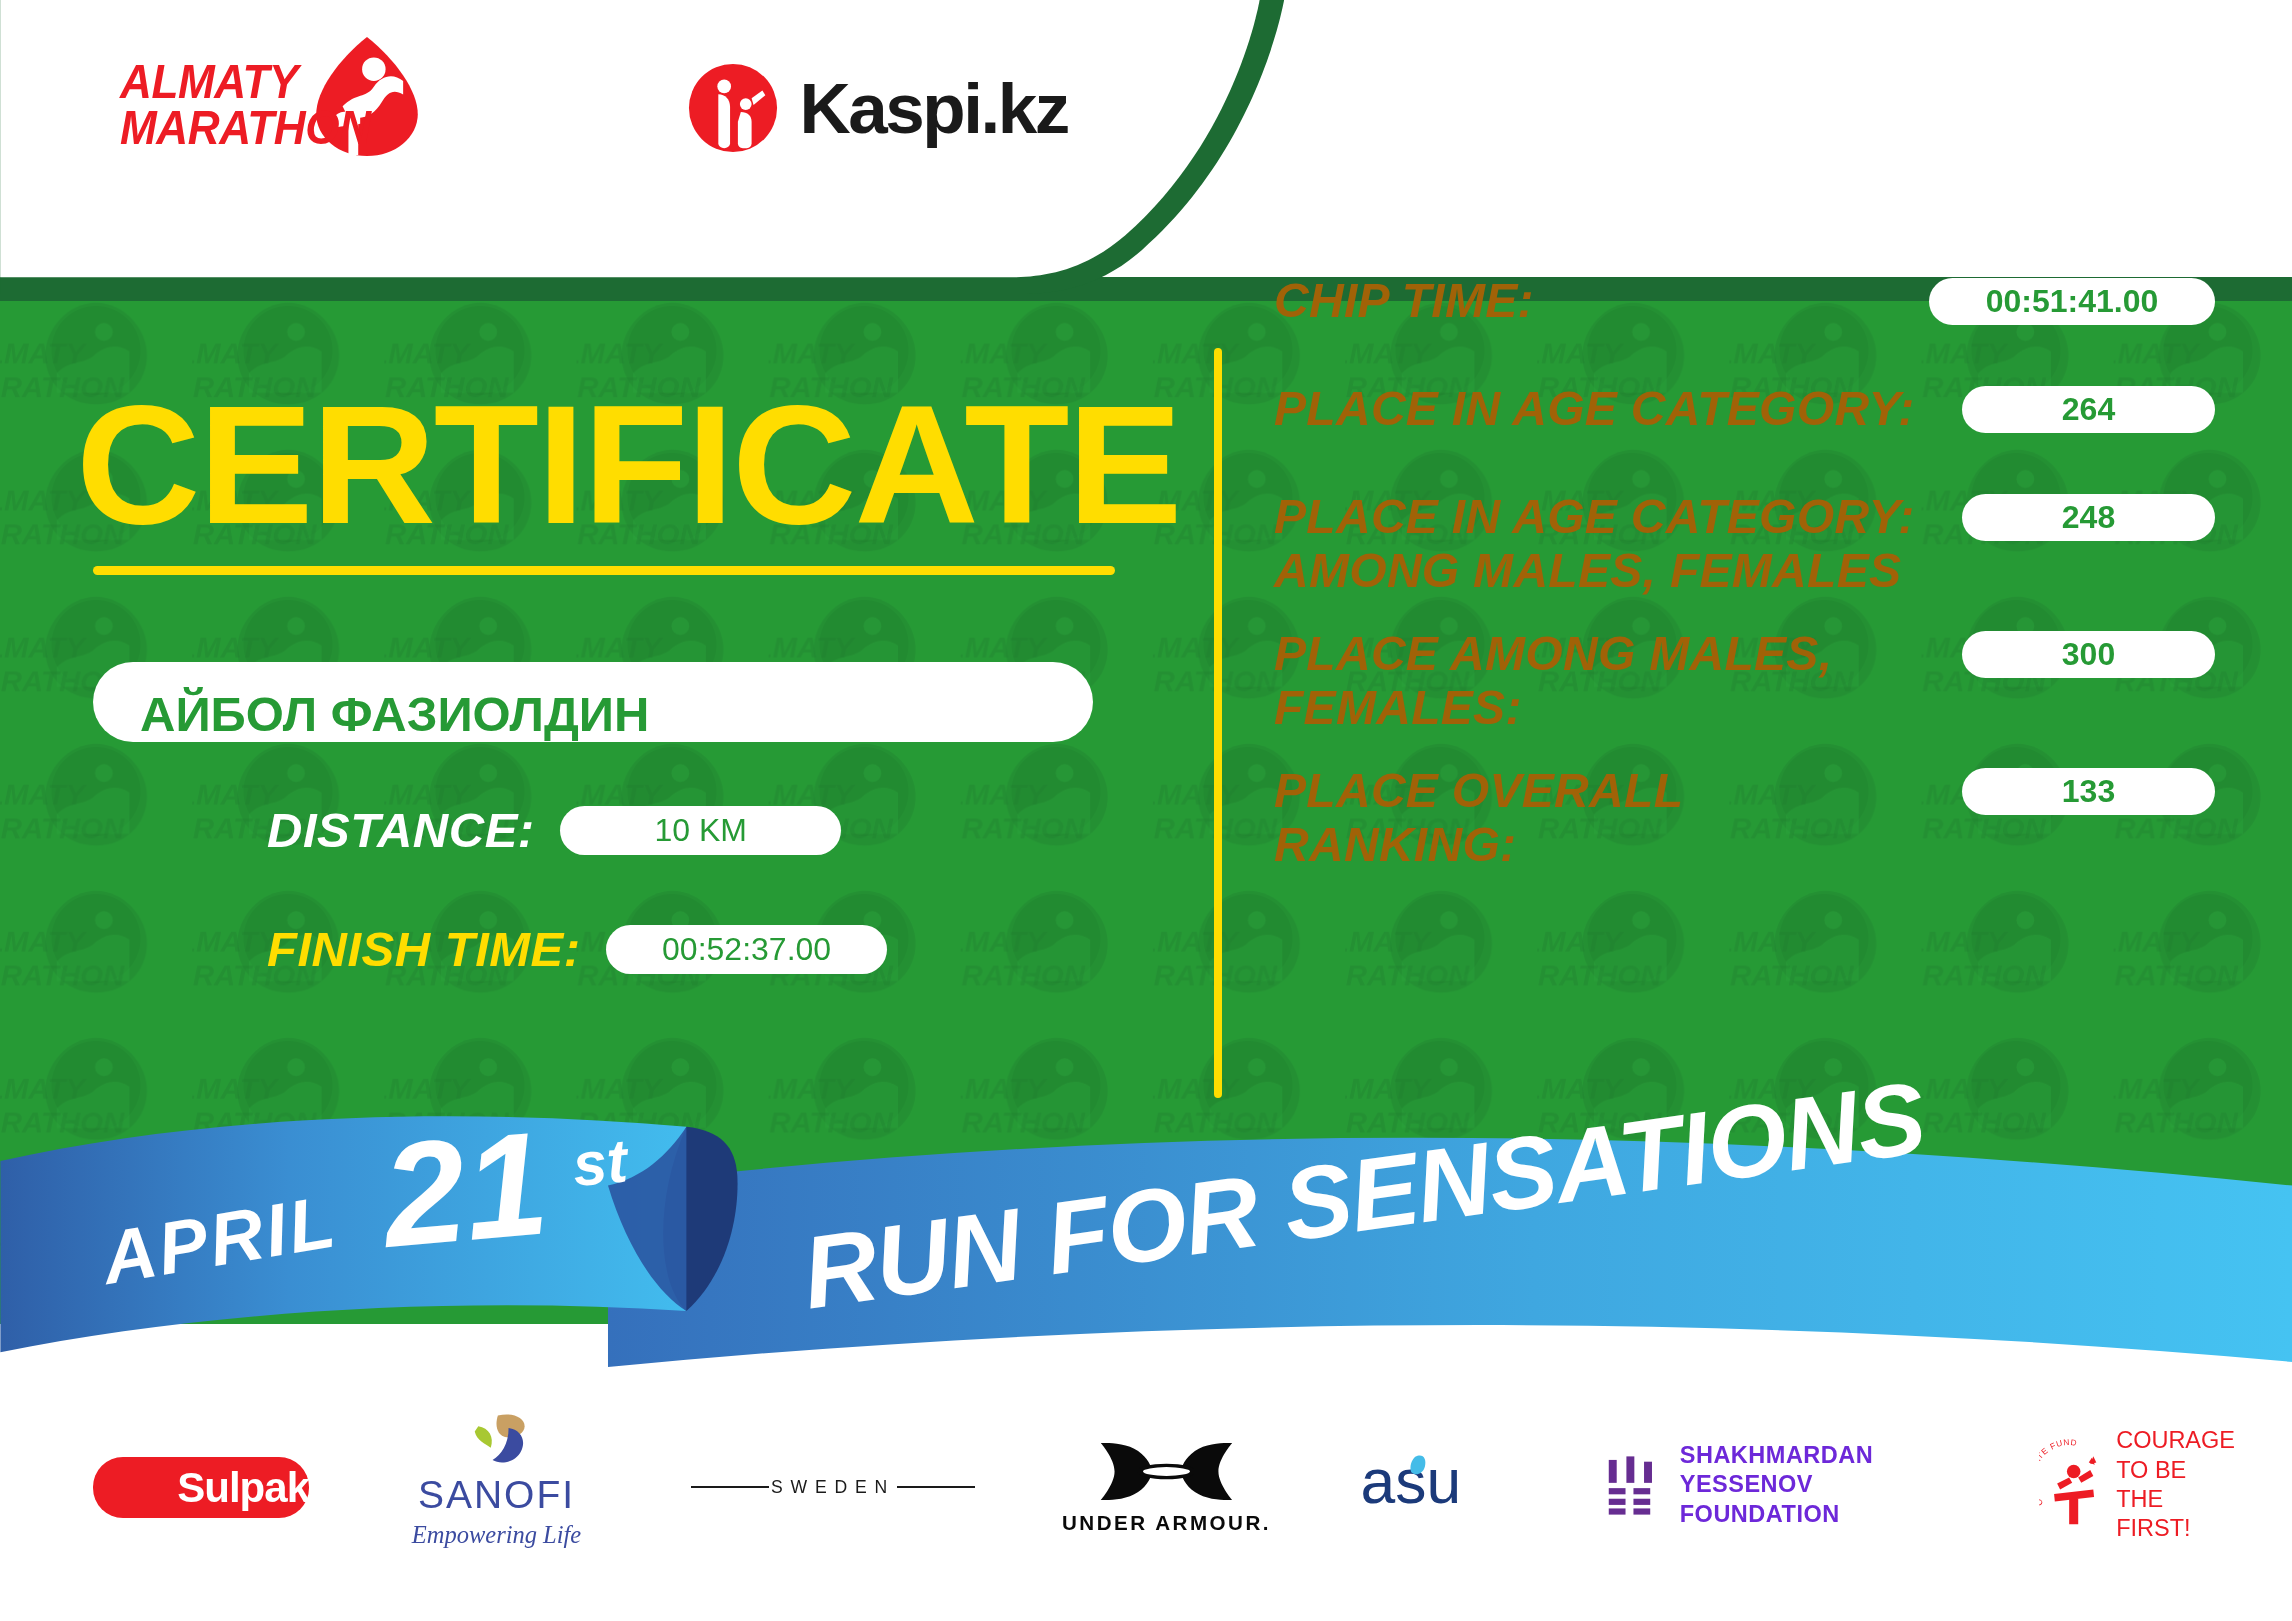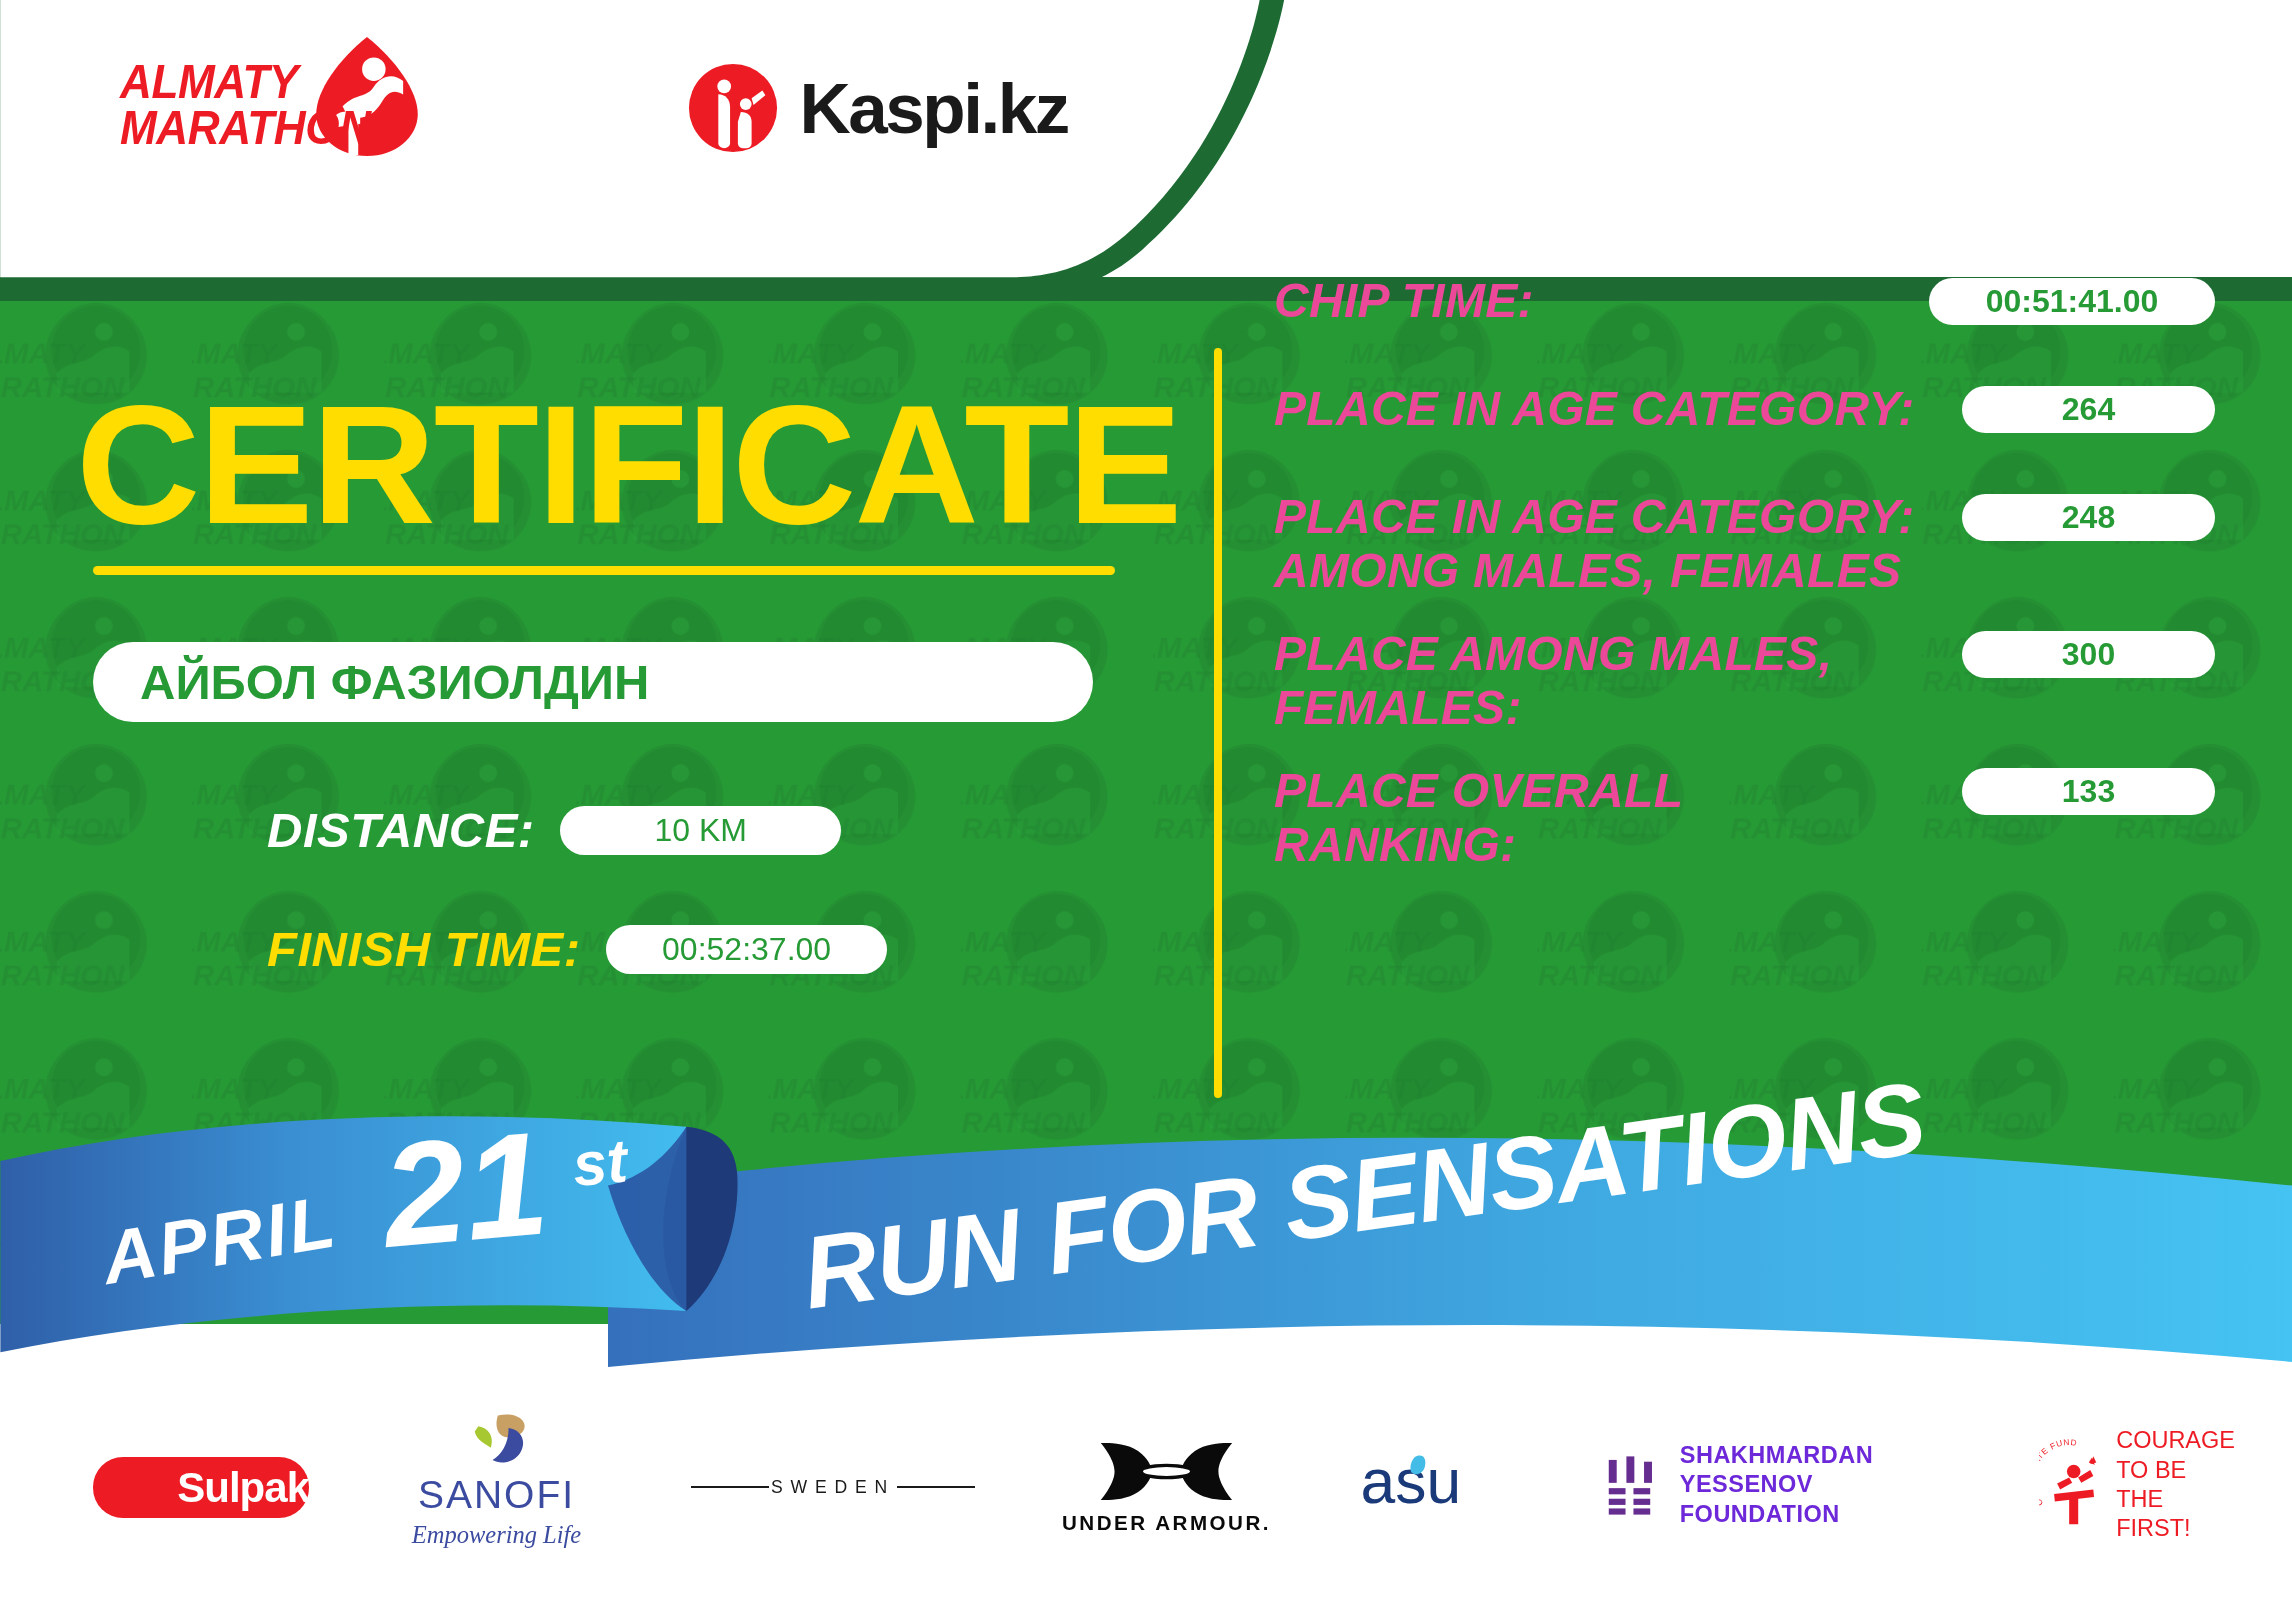--- a/index.html
+++ b/index.html
@@ -81,23 +81,23 @@
     color:#FFDD00; font-weight:bold; font-size:169px;
     letter-spacing:-2px; line-height:1;
     font-family:"Liberation Sans", sans-serif;
     transform:scaleX(1.02); transform-origin:left top;
   }
   .title-rule {
     position:absolute; left:93px; top:272px; width:1022px; height:8.8px;
     background:#FFDD00; border-radius:4.9px;
   }
   .name-pill {
-    position:absolute; left:93px; top:348px; width:1000px; height:80px;
+    position:absolute; left:93px; top:368px; width:1000px; height:80px;
     background:#ffffff; border-radius:41px;
-    display:flex; align-items:center;
+    display:flex; align-items:flex-end;
   }
   .name-text {
     margin-left:47px; color:#269A35; font-weight:bold; font-size:49px;
     letter-spacing:0px; font-family:"Liberation Sans", sans-serif;
   }
 
   .kv-row { position:absolute; display:flex; align-items:center; }
   .kv-label {
     font-weight:bold; font-style:italic; font-size:49px; color:#ffffff;
     letter-spacing:0.5px; font-family:"Liberation Sans", sans-serif;
@@ -123,21 +123,21 @@
     background:#FFDD00; border-radius:3.9px; z-index:5;
   }
 
   
   .right-col { position:absolute; left:1274px; top:294px; width:980px; z-index:5; }
   .res-row {
     position:absolute; left:0; width:941px;
     display:flex; align-items:flex-start; justify-content:space-between;
   }
   .res-label {
-    font-weight:bold; font-style:italic; font-size:48px; color:#ec4899;
+    font-weight:bold; font-style:italic; font-size:48px; color:#a16207;
     line-height:1.12; letter-spacing:0.3px; max-width:647px;
     font-family:"Liberation Sans", sans-serif;
   }
   .res-pill {
     flex:0 0 auto; width:286px; height:47px;
     background:#ffffff; border-radius:24.5px;
     display:flex; align-items:center; justify-content:center;
     margin-top:3.9px;
   }
   .res-val {

